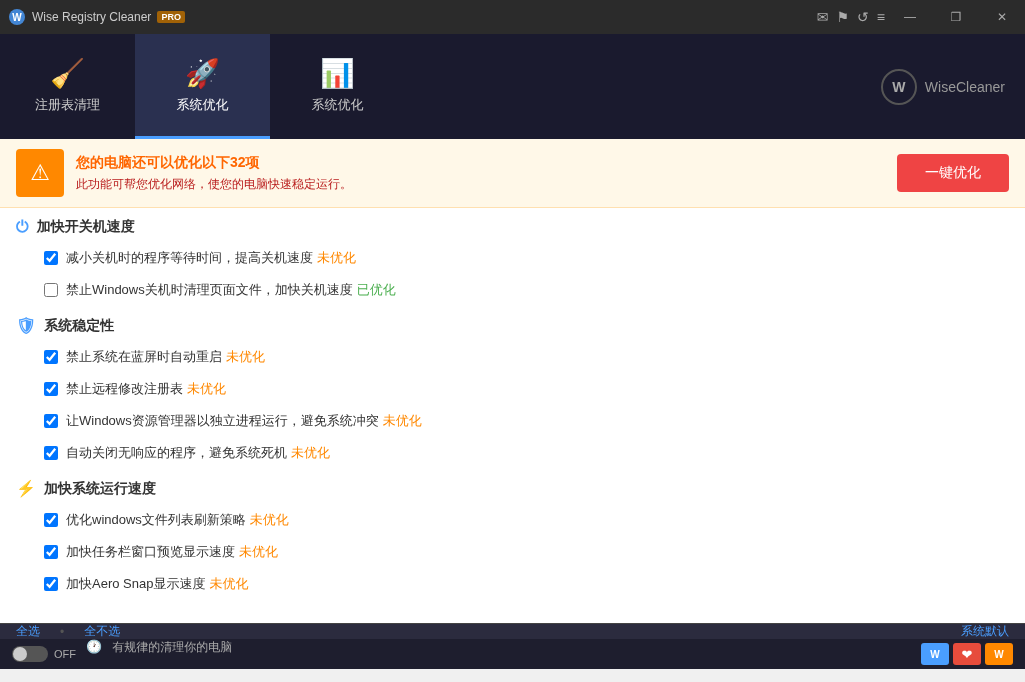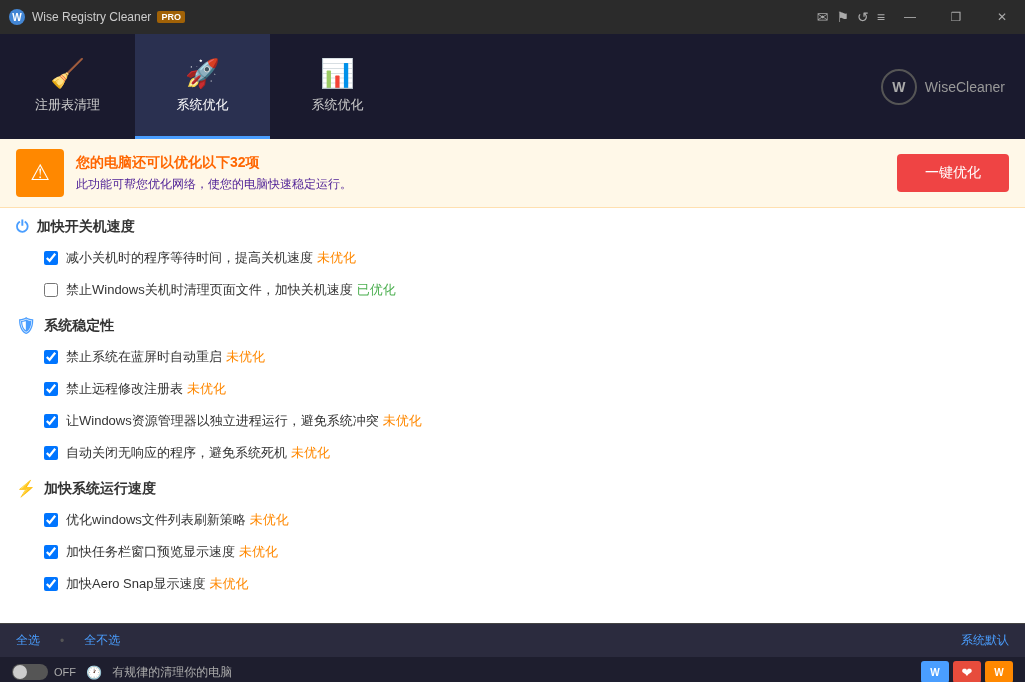--- a/index.html
+++ b/index.html
@@ -142,21 +142,21 @@
     #banner .banner-text { flex: 1; }
     #banner .banner-title {
       font-size: 14px;
       color: #333;
       font-weight: bold;
       margin-bottom: 4px;
     }
     #banner .banner-title span { color: #ff6600; }
     #banner .banner-sub {
       font-size: 12px;
-      color: #4c1d95;
+      color: #b91c1c;
     }
     #banner .optimize-btn {
       background: #ef4444;
       color: white;
       border: none;
       padding: 10px 28px;
       font-size: 14px;
       border-radius: 4px;
       cursor: pointer;
       font-family: 'Microsoft YaHei', sans-serif;
@@ -200,21 +200,21 @@
       height: 14px;
       cursor: pointer;
       flex-shrink: 0;
     }
     .opt-item .item-text { flex: 1; }
     .status-not-optimized { color: #ff8800; margin-left: 4px; }
     .status-optimized { color: #4caf50; margin-left: 4px; }
 
     
     #bottom-bar {
-      height: 34px;
+      height: 16px;
       background: #2b2b3e;
       display: flex;
       align-items: center;
       padding: 0 16px;
       gap: 20px;
       border-top: 1px solid #444;
     }
     #bottom-bar .bottom-link {
       color: #4a9eff;
       font-size: 12px;
@@ -227,21 +227,20 @@
       color: #4a9eff;
       font-size: 12px;
       cursor: pointer;
     }
 
     
     #status-bar {
       height: 30px;
       background: #1e1e2e;
       display: flex;
-      align-items: center;
       padding: 0 12px;
       gap: 10px;
     }
     .toggle-switch {
       display: flex;
       align-items: center;
       gap: 6px;
     }
     .toggle-track {
       width: 36px;

